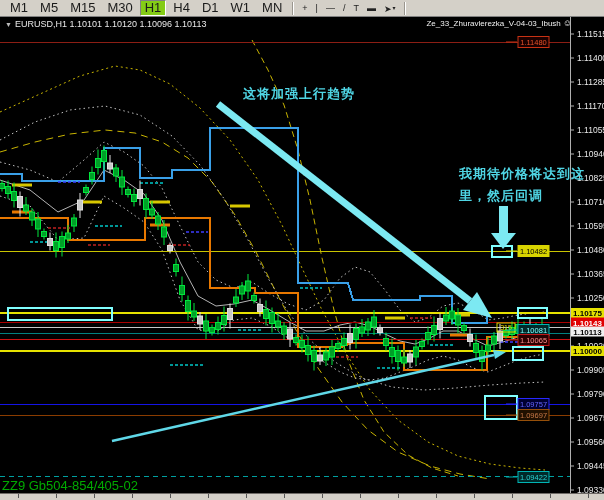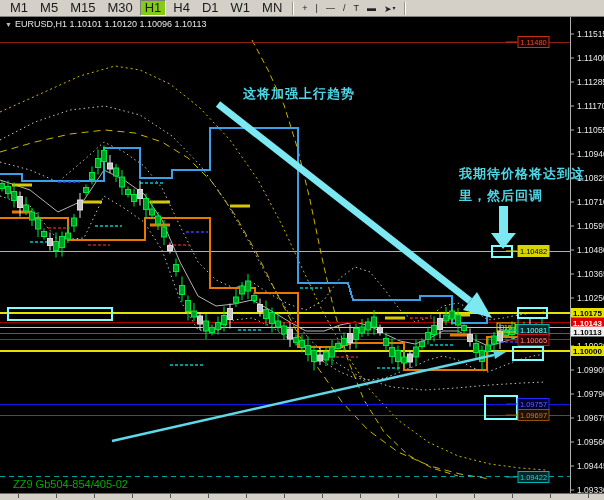--- a/index.html
+++ b/index.html
@@ -19,21 +19,21 @@
   #chart-area{position:absolute;left:0;top:17px;width:604px;height:476px;background:#000;}
   svg{position:absolute;left:0;top:0;pointer-events:none;}
   #symbol-header{position:absolute;left:5px;top:19px;font-size:9px;color:#e8e8e8;z-index:5;}
   #symbol-header .tri{color:#bbb;font-size:7px;margin-right:3px;}
   #indicator-label{position:absolute;right:32px;top:18px;font-size:8px;color:#f0f0f0;z-index:5;}
   #indicator-label .smile{margin-left:2px;font-size:9px;}
   .cn{position:absolute;font-size:13px;font-weight:bold;color:#4fd5e4;letter-spacing:1px;z-index:6;font-family:Liberation Mono, monospace;}
   #anno-strengthen{left:243px;top:85px;}
   #anno-expect{left:459px;top:164px;line-height:22px;}
   #anno-cancel{left:84px;top:447px;}
-  #footer-code{position:absolute;left:13px;top:478px;font-size:11px;color:#00aa00;z-index:5;text-align:center;}
+  #footer-code{position:absolute;left:2px;top:478px;font-size:13px;color:#00aa00;z-index:5;text-align:center;}
   
   #time-bar{position:absolute;left:0;top:493px;width:604px;height:7px;background:#d4d0c8;
             border-top:1px solid #6e6a66;box-sizing:border-box;}
   .timetick{position:absolute;top:0;width:1px;height:4px;background:#555;}
 </style>
 </head>
 <body>
 
 <div id="window">
 
@@ -393,20 +393,23 @@
         <text x="587.5" y="334.5" text-anchor="middle" font-size="8px" font-weight="bold" fill="#000000" font-family="Liberation Sans, sans-serif">1.10113</text>
         <rect x="571" y="346" width="33" height="10" fill="#e6e200"></rect>
         <text x="587.5" y="354" text-anchor="middle" font-size="8px" font-weight="bold" fill="#000000" font-family="Liberation Sans, sans-serif">1.10000</text>
       </g>
     </svg>
 
   <div id="symbol-header">
     <span class="tri">▼</span><span>EURUSD,H1  1.10101 1.10120 1.10096 1.10113</span>
   </div>
 
+  <div id="indicator-label">
+    <span>Ze_33_Zhuravlerezka_V-04-03_Ibush</span><span class="smile">☺</span>
+  </div>
 
   <div id="anno-strengthen" class="cn">这将加强上行趋势</div>
 
   <div id="anno-expect" class="cn">
     <div>我期待价格将达到这</div>
     <div>里，然后回调</div>
   </div>
 
 
   <div id="footer-code">ZZ9 Gb504-854/405-02</div>

